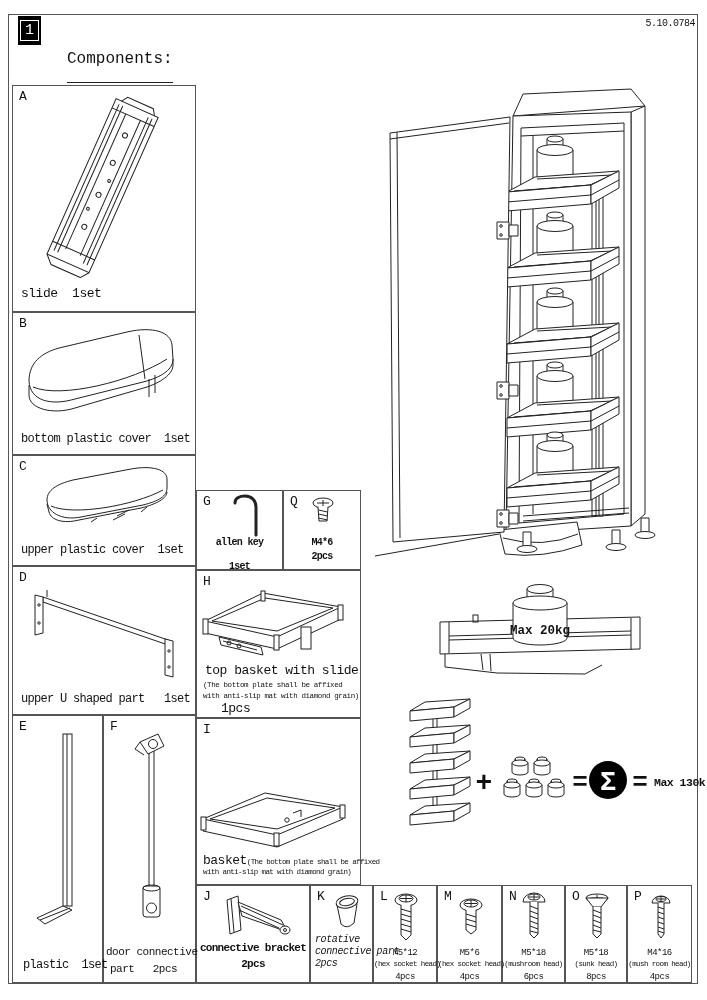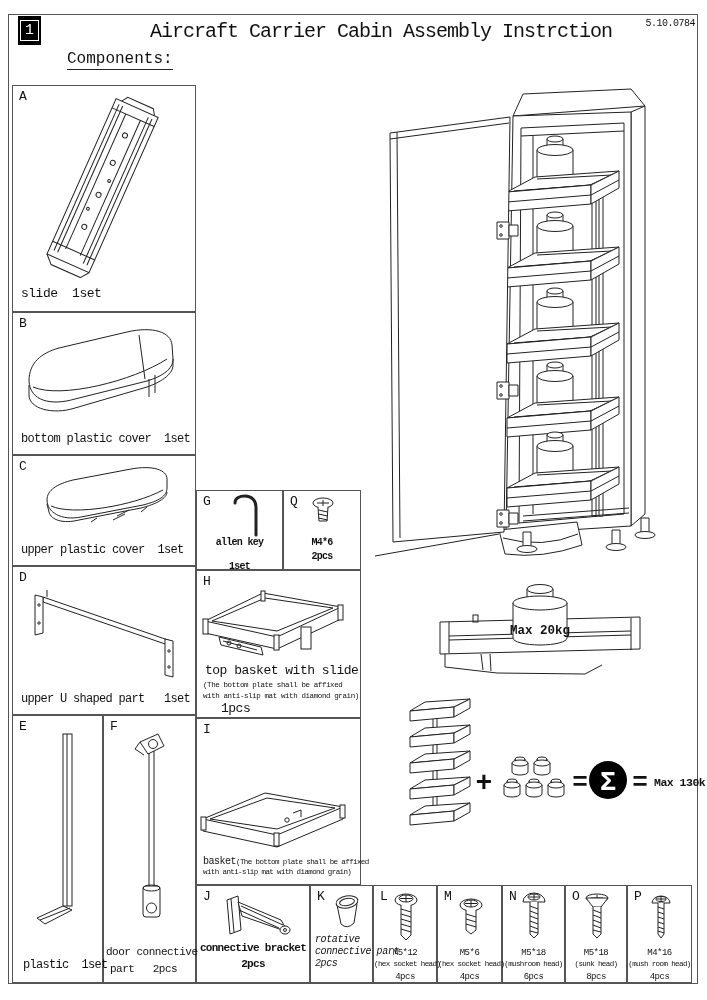--- a/index.html
+++ b/index.html
@@ -6,49 +6,48 @@
   .page{position:relative;width:707px;height:1000px;background:#fff;overflow:hidden;
         font-family:"Liberation Mono","DejaVu Sans Mono",monospace;color:#111;}
   .outer-border{position:absolute;left:8px;top:14px;width:688px;height:968px;border:1px solid #555;}
   .badge{position:absolute;left:18px;top:16px;width:23px;height:29px;background:#000;
          display:flex;align-items:center;justify-content:center;}
   .badge span{color:#fff;border:1px solid #fff;padding:0 4px;font-size:15px;line-height:19px;}
   .title{position:absolute;top:20px;left:100px;right:45px;text-align:center;font-size:20px;
          letter-spacing:-1px;white-space:pre;}
   .doc-code{position:absolute;top:18px;right:12px;font-size:10px;letter-spacing:-0.5px;}
   .heading{position:absolute;top:50px;left:67px;font-size:16px;border-bottom:1.5px solid #222;
-           padding-bottom:1px;white-space:pre;}
+           padding-bottom:14px;white-space:pre;}
   .box{position:absolute;border:1px solid #555;background:#fff;box-sizing:border-box;}
   .letter{position:absolute;left:6px;top:3px;font-size:13px;z-index:3;}
   .box svg{position:absolute;}
   .lbl{position:absolute;font-size:12px;letter-spacing:-0.7px;white-space:pre;z-index:3;}
   .lbl13{font-size:13px;letter-spacing:-0.5px;}
   .ctr{left:0;right:0;text-align:center;font-weight:bold;}
   .note{position:absolute;font-size:7.5px;letter-spacing:-0.4px;white-space:pre;z-index:3;}
-  .cap-main{font-size:10px;letter-spacing:-0.5px;}
+  .cap-main{font-size:13px;letter-spacing:-0.5px;}
   .cap-note{font-size:7.5px;letter-spacing:-0.6px;}
   .spec{position:absolute;left:0;right:0;text-align:center;font-size:9px;letter-spacing:-0.5px;white-space:nowrap;z-index:3;}
   .head{position:absolute;left:0;right:0;text-align:center;font-size:7.5px;letter-spacing:-0.6px;white-space:nowrap;z-index:3;}
   .klbl{position:absolute;left:4px;font-size:10px;letter-spacing:-0.4px;white-space:nowrap;z-index:3;font-style:italic;}
   svg text{font-family:"Liberation Mono","DejaVu Sans Mono",monospace;}
   .itable{position:absolute;left:28px;top:10px;border-collapse:collapse;z-index:3;}
   .itable td{border:1px solid #222;font-size:11px;letter-spacing:-0.5px;text-align:center;
              padding:1px 4px;height:16px;white-space:nowrap;}
   .itable .c1{width:70px;} .itable .c2{width:36px;}
 </style>
 </head>
 <body>
 
 <div class="page">
   <div class="outer-border"></div>
 
   <div class="badge">
     <span>1</span>
   </div>
-  <div class="title">Aircraft Carrier Cabin Assembly Instrction</div>
   <div class="doc-code">5.10.0784</div>
   <div class="heading">Components:</div>
 
   <div class="box" style="left:12px;top:85px;width:184px;height:227px">
     <span class="letter">A</span>
     <svg style="left:0;top:0" width="184" height="192" viewBox="0 0 184 192">
       <g transform="translate(34,168) rotate(24)" stroke="#222" fill="none" stroke-width="1">
         <rect x="0" y="-170" width="46" height="170" fill="#fff"></rect>
         <line x1="5" y1="-166" x2="5" y2="-6"></line>
           <line x1="9" y1="-166" x2="9" y2="-6"></line>

